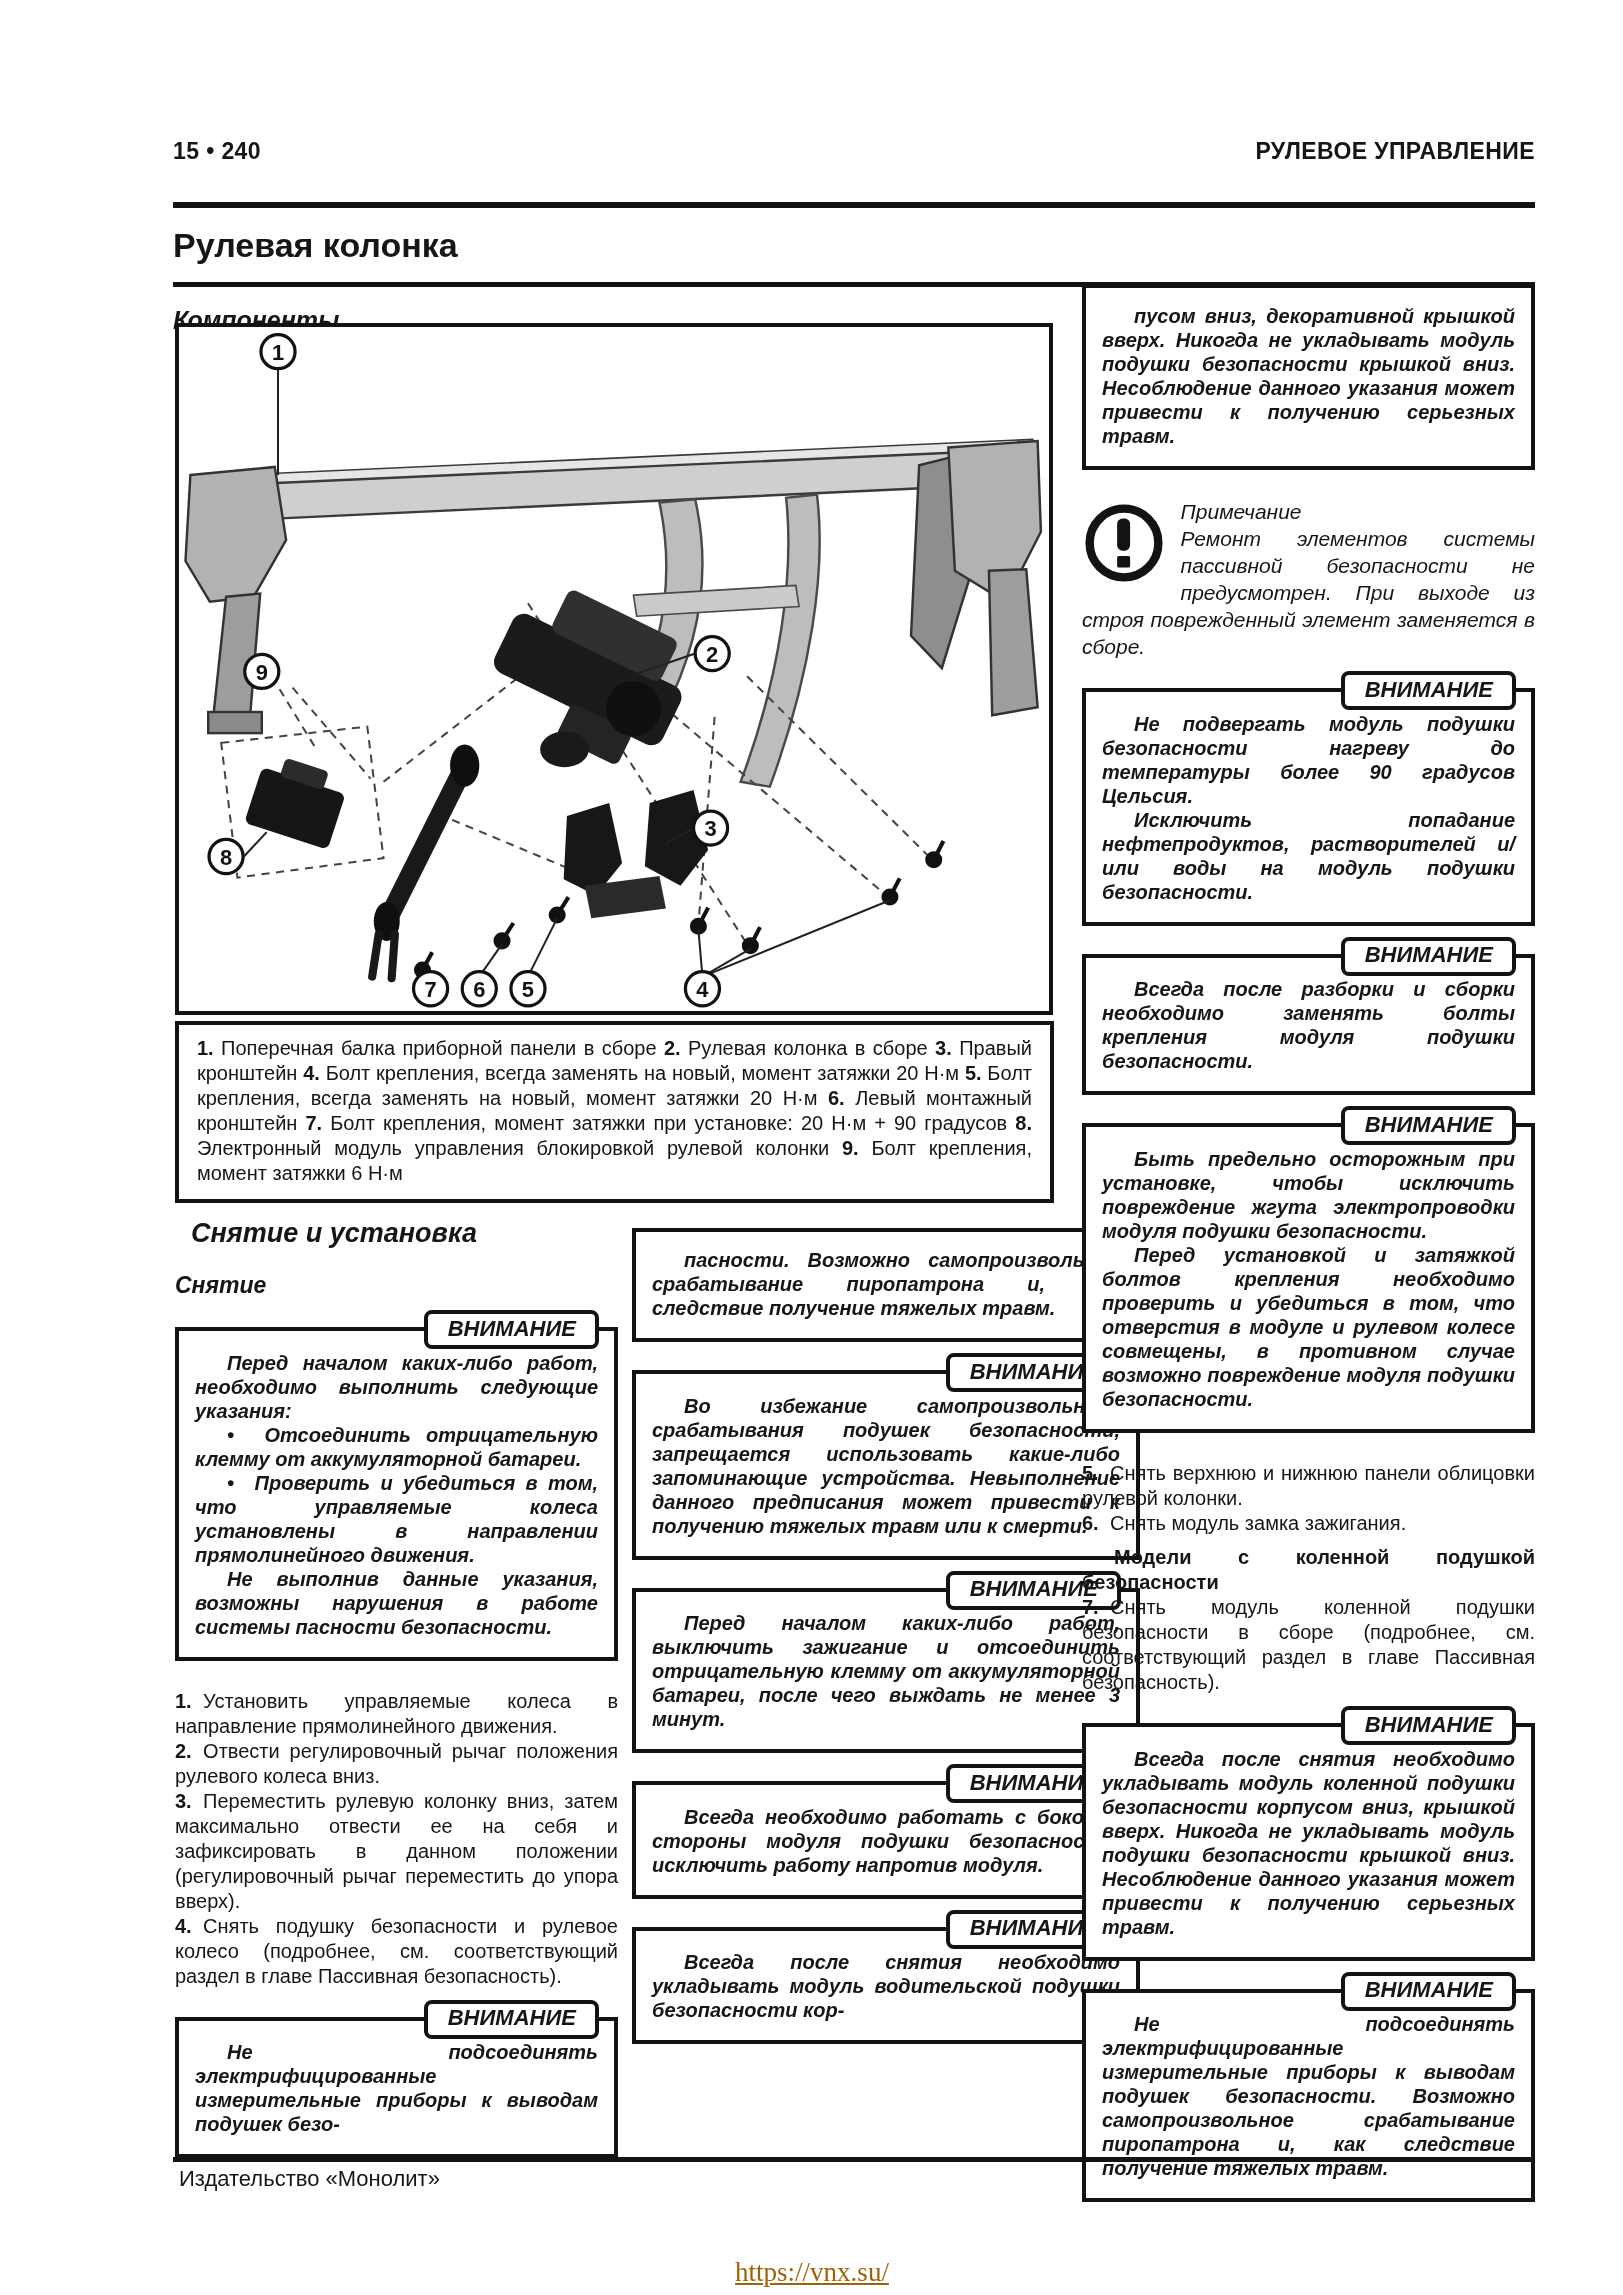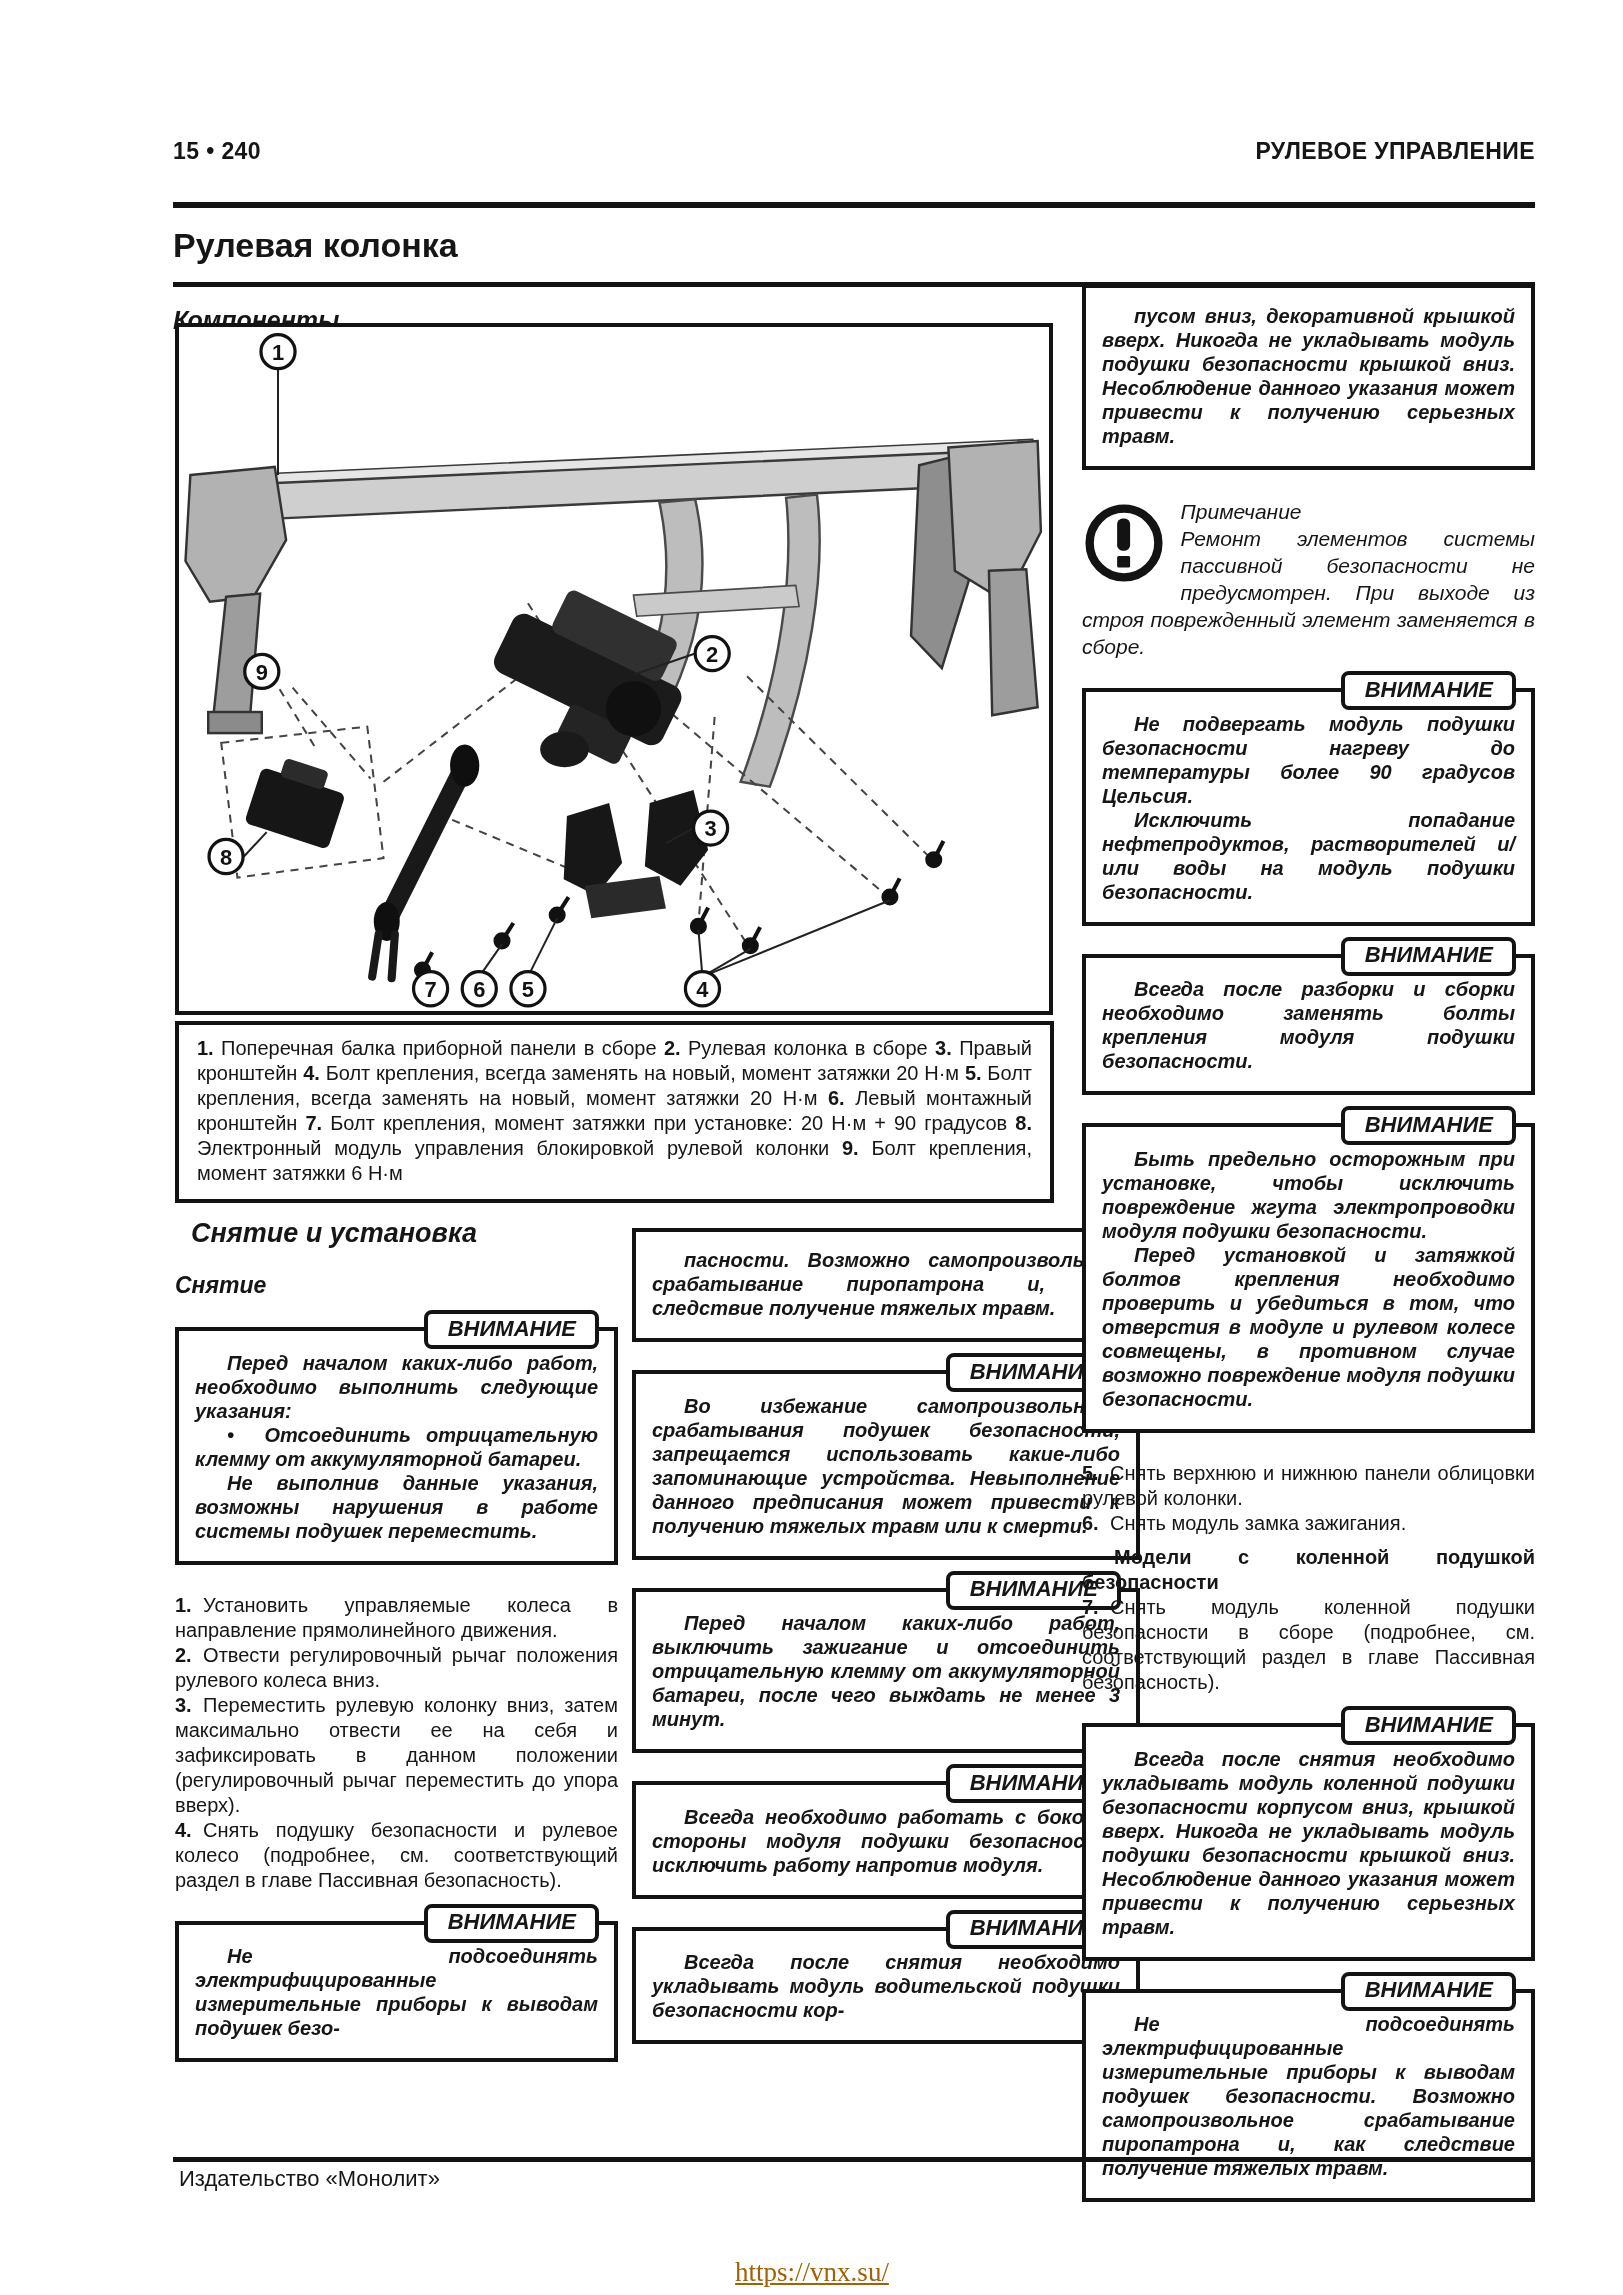--- a/index.html
+++ b/index.html
@@ -210,21 +210,22 @@
 <div class="abs caption-box"><b>1. </b><span>Поперечная балка приборной панели в сборе </span><b>2. </b><span>Рулевая колонка в сборе </span><b>3. </b><span>Правый кронштейн </span><b>4. </b><span>Болт крепления, всегда заменять на новый, момент затяжки 20 Н·м </span><b>5. </b><span>Болт крепления, всегда заменять на новый, момент затяжки 20 Н·м </span><b>6. </b><span>Левый монтажный кронштейн </span><b>7. </b><span>Болт крепления, момент затяжки при установке: 20 Н·м + 90 градусов </span><b>8. </b><span>Электронный модуль управления блокировкой рулевой колонки </span><b>9. </b><span>Болт крепления, момент затяжки 6 Н·м</span></div>
 
 <div class="col col-left">
   <div class="h-removal">Снятие и установка</div>
   <div class="h-snyatie">Снятие</div>
 
   <div class="wbox tabbed">
     <div class="wtab">ВНИМАНИЕ</div>
     <p class="wp">Перед началом каких-либо работ, необходимо выполнить следующие указания:</p>
     <p class="wp"><span>•</span>&nbsp;&nbsp;<span>Отсоединить отрицательную клемму от аккумуляторной батареи.</span></p>
-    <p class="wp">Не выполнив данные указания, возможны нарушения в работе системы подушек переместить.</p>
+    <p class="wp"><span>•</span>&nbsp;&nbsp;<span>Проверить и убедиться в том, что управляемые колеса установлены в направлении прямолинейного движения.</span></p>
+    <p class="wp">Не выполнив данные указания, возможны нарушения в работе системы пасности безопасности.</p>
   </div>
 
   <div class="steps">
       <p class="step"><b>1.</b><span>Установить управляемые колеса в направление прямолинейного движения.</span></p>
       <p class="step"><b>2.</b><span>Отвести регулировочный рычаг положения рулевого колеса вниз.</span></p>
       <p class="step"><b>3.</b><span>Переместить рулевую колонку вниз, затем максимально отвести ее на себя и зафиксировать в данном положении (регулировочный рычаг переместить до упора вверх).</span></p>
       <p class="step"><b>4.</b><span>Снять подушку безопасности и рулевое колесо (подробнее, см. соответствующий раздел в главе Пассивная безопасность).</span></p>
     </div>
 
   <div>

